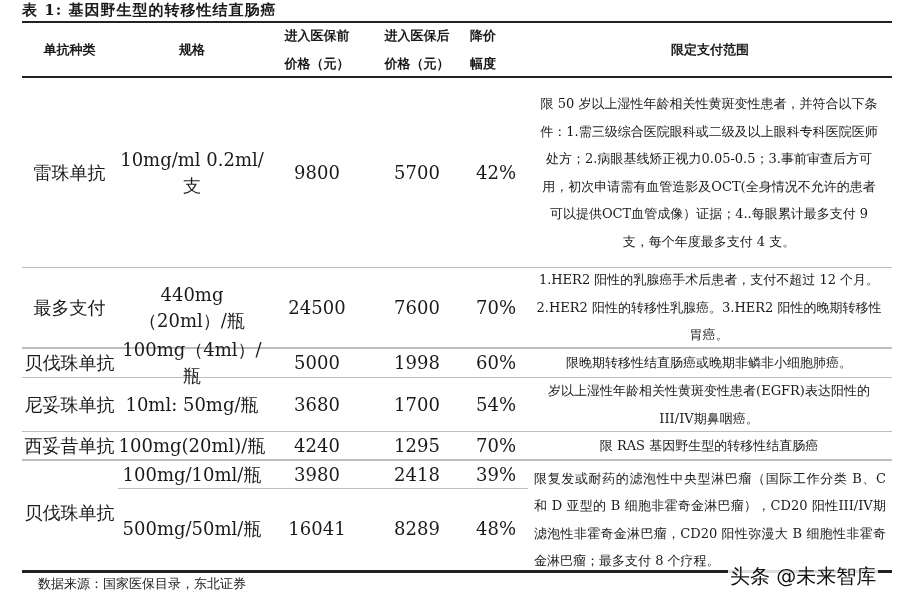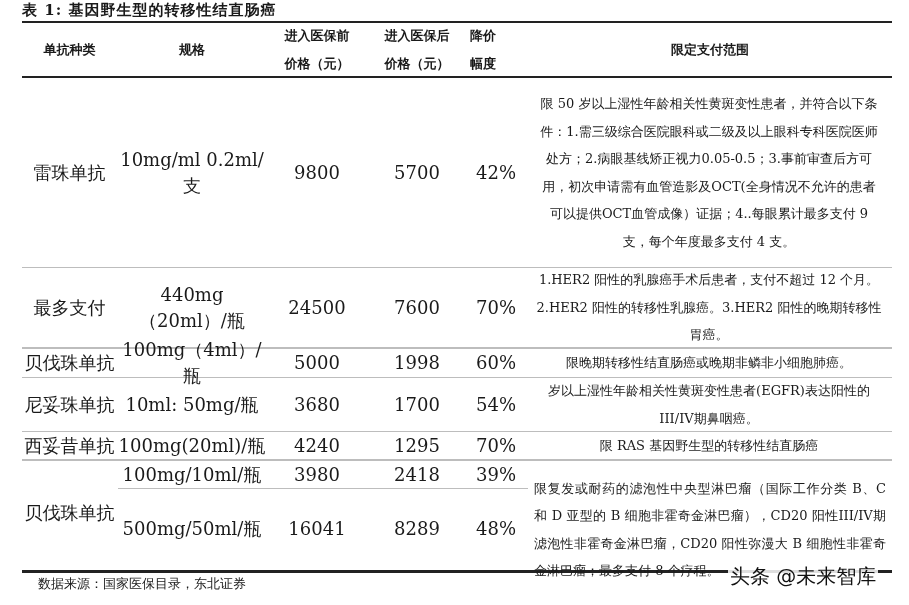--- a/index.html
+++ b/index.html
@@ -127,18 +127,18 @@
       <div class="cell" style="left:267px;top:461px;width:100px;height:27px;">3980</div>
       <div class="cell" style="left:367px;top:461px;width:100px;height:27px;">2418</div>
       <div class="cell" style="left:467px;top:461px;width:58px;height:27px;">39%</div>
     </div>
     <div>
       <div class="cell" style="left:117px;top:489px;width:150px;height:80px;">500mg/50ml/瓶</div>
       <div class="cell" style="left:267px;top:489px;width:100px;height:80px;">16041</div>
       <div class="cell" style="left:367px;top:489px;width:100px;height:80px;">8289</div>
       <div class="cell" style="left:467px;top:489px;width:58px;height:80px;">48%</div>
     </div>
-    <div class="cell desc" style="left:530px;top:475px;width:360px;height:109px;text-align:justify;justify-content:flex-start;padding:12px 4px;">限复发或耐药的滤泡性中央型淋巴瘤（国际工作分类 B、C 和 D 亚型的 B 细胞非霍奇金淋巴瘤），CD20 阳性III/IV期滤泡性非霍奇金淋巴瘤，CD20 阳性弥漫大 B 细胞性非霍奇金淋巴瘤；最多支付 8 个疗程。</div>
+    <div class="cell desc" style="left:530px;top:465px;width:360px;height:109px;text-align:justify;justify-content:flex-start;padding:12px 4px;">限复发或耐药的滤泡性中央型淋巴瘤（国际工作分类 B、C 和 D 亚型的 B 细胞非霍奇金淋巴瘤），CD20 阳性III/IV期滤泡性非霍奇金淋巴瘤，CD20 阳性弥漫大 B 细胞性非霍奇金淋巴瘤；最多支付 8 个疗程。</div>
   </div>
 </div>
 
 <div class="source">数据来源：国家医保目录，东北证券</div>
 <div class="watermark">头条 @未来智库</div>
 
 </body></html>

